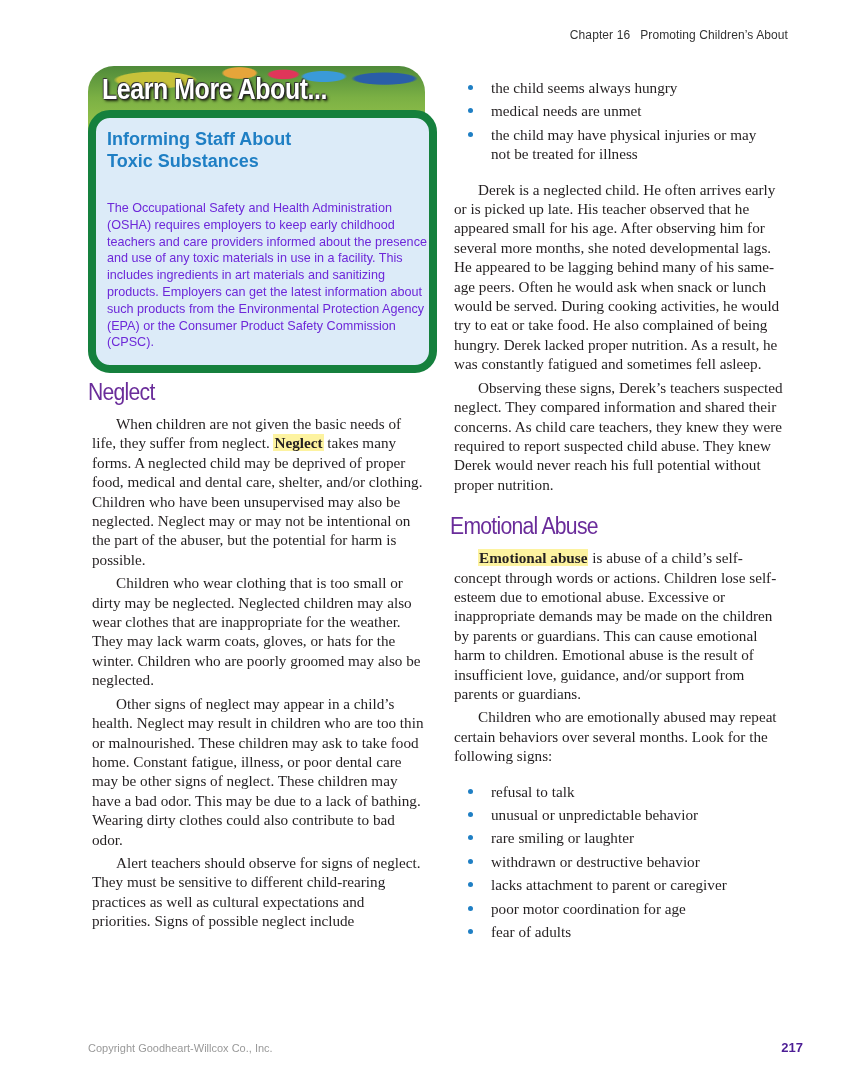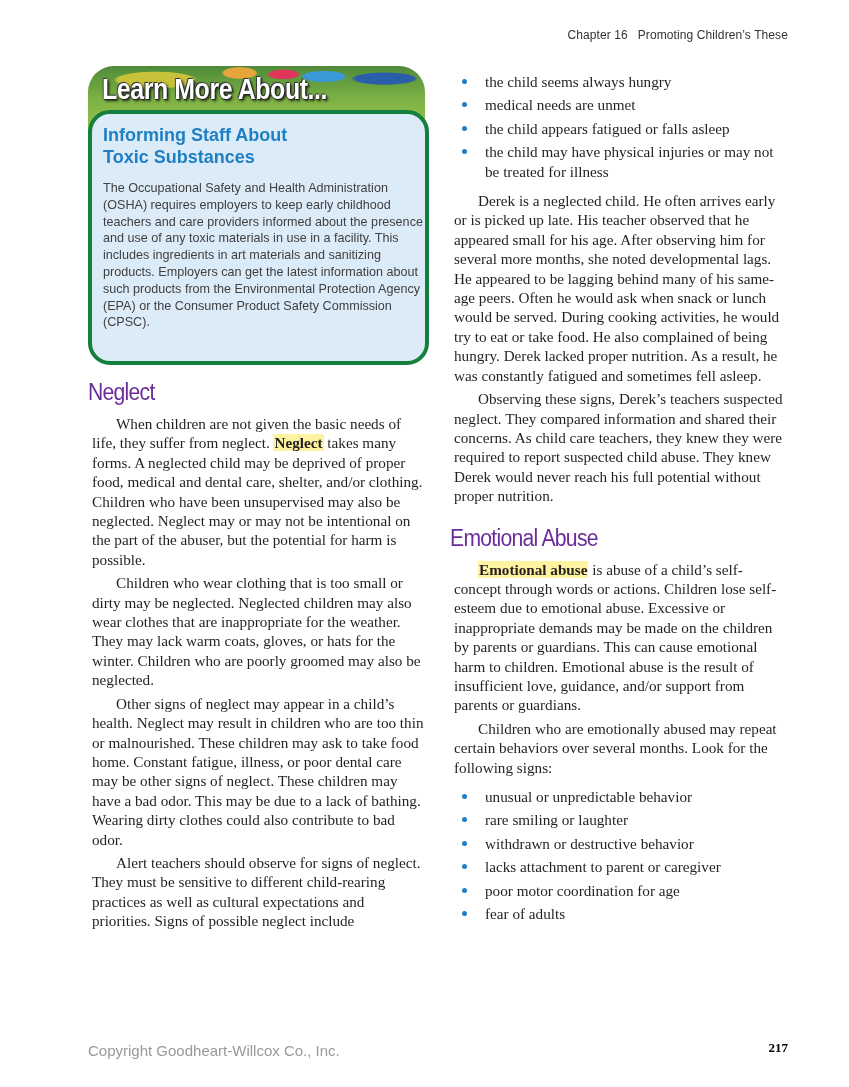--- a/index.html
+++ b/index.html
@@ -18,40 +18,40 @@
                      radial-gradient(ellipse at 20% 20%, #c7c23a 0 10%, transparent 11%),
                      radial-gradient(ellipse at 45% 10%, #e6a53a 0 6%, transparent 7%),
                      radial-gradient(ellipse at 58% 12%, #e0355a 0 5%, transparent 6%),
                      radial-gradient(ellipse at 70% 15%, #3a9ad8 0 6%, transparent 7%),
                      radial-gradient(ellipse at 88% 18%, #2a5ea8 0 7%, transparent 8%),
                      linear-gradient(180deg, #4f8a3a 0%, #7bb044 45%, #9cc84e 100%); overflow:hidden; }
   .callout-title { position:absolute; left:14px; top:18px; font-family:"Liberation Sans",sans-serif;
                    font-weight:bold; font-size:29px; color:#fff; letter-spacing:-0.5px; transform:scaleX(0.86);
                    transform-origin:left; text-shadow:0 0 2px #000, 1px 1px 0 #333, -1px -1px 0 #444, 2px 2px 3px rgba(0,0,0,0.8); }
   .callout-body { position:absolute; left:0; top:48px; width:333px; height:247px; background:#dcebf8;
-                  border:4px solid #15803d; border-radius:22px; }
+                  border:8px solid #15803d; border-radius:22px; }
   .callout-heading { position:absolute; left:11px; top:10px; font-family:"Liberation Sans",sans-serif; font-weight:bold;
                      font-size:18px; line-height:22px; color:#1f7fc4; }
-  .callout-text { position:absolute; left:11px; top:66px; width:320px; font-family:"Liberation Sans",sans-serif;
-                  font-size:12.6px; line-height:16.8px; color:#404040; }
+  .callout-text { position:absolute; left:11px; top:82px; width:320px; font-family:"Liberation Sans",sans-serif;
+                  font-size:12.6px; line-height:16.8px; color:#6d28d9; }
   h2 { font-family:"Liberation Sans",sans-serif; font-weight:normal; color:#6a2c9a; font-size:23px;
        letter-spacing:-0.8px; margin:0 0 8px 0; line-height:28px; transform:scaleX(0.92); transform-origin:left; }
   p { margin:4px; text-indent:24px; }
   .term { font-weight:bold; background:#fdf3a0; padding:0 1px; }
-  ul { list-style:none; margin:10px; padding:0; }
+  ul { list-style:none; margin:16px; padding:0; }
   li { position:relative; padding-left:25px; margin-bottom:4px; }
   li::before { content:""; position:absolute; left:2px; top:7px; width:5px; height:5px; border-radius:50%; background:#1f7fc4; }
-  .footer-left { position:absolute; left:88px; top:1042px; font-family:"Liberation Sans",sans-serif; font-size:15px; color:#999; }
-  .footer-right { position:absolute; right:61px; top:1040px; font-family:Liberation Serif, serif; font-size:13px; font-weight:bold; color:#000000; }
+  .footer-left { position:absolute; left:88px; top:1042px; font-family:"Liberation Sans",sans-serif; font-size:11px; color:#999; }
+  .footer-right { position:absolute; right:46px; top:1040px; font-family:Liberation Sans, sans-serif; font-size:13px; font-weight:bold; color:#4c1d95; }
 </style>
 </head>
 <body>
 
 <div class="running-head">
-  <span>Chapter 16</span><span class="sp"></span><span>Promoting Children’s These</span>
+  <span>Chapter 16</span><span class="sp"></span><span>Promoting Children’s About</span>
 </div>
 
 <div class="col left">
   <div class="callout">
     <div class="callout-photo"></div>
     <div class="callout-body">
       <div class="callout-heading">
         <div>Informing Staff About</div>
         <div>Toxic Substances</div>
       </div>
@@ -64,30 +64,30 @@
   <p><span>When children are not given the basic needs of life, they suffer from neglect. </span><span class="term">Neglect</span><span> takes many forms. A neglected child may be deprived of proper food, medical and dental care, shelter, and/or clothing. Children who have been unsupervised may also be neglected. Neglect may or may not be intentional on the part of the abuser, but the potential for harm is possible.</span></p>
   <p>Children who wear clothing that is too small or dirty may be neglected. Neglected children may also wear clothes that are inappropriate for the weather. They may lack warm coats, gloves, or hats for the winter. Children who are poorly groomed may also be neglected.</p>
   <p>Other signs of neglect may appear in a child’s health. Neglect may result in children who are too thin or malnourished. These children may ask to take food home. Constant fatigue, illness, or poor dental care may be other signs of neglect. These children may have a bad odor. This may be due to a lack of bathing. Wearing dirty clothes could also contribute to bad odor.</p>
   <p>Alert teachers should observe for signs of neglect. They must be sensitive to different child-rearing practices as well as cultural expectations and priorities. Signs of possible neglect include</p>
 </div>
 
 <div class="col right">
   <ul>
     <li>the child seems always hungry</li>
     <li>medical needs are unmet</li>
-    <li>the child appears fatigued or falls asleep</li>
     <li>the child may have physical injuries or may not be treated for illness</li>
   </ul>
   <p>Derek is a neglected child. He often arrives early or is picked up late. His teacher observed that he appeared small for his age. After observing him for several more months, she noted developmental lags. He appeared to be lagging behind many of his same-age peers. Often he would ask when snack or lunch would be served. During cooking activities, he would try to eat or take food. He also complained of being hungry. Derek lacked proper nutrition. As a result, he was constantly fatigued and sometimes fell asleep.</p>
   <p>Observing these signs, Derek’s teachers suspected neglect. They compared information and shared their concerns. As child care teachers, they knew they were required to report suspected child abuse. They knew Derek would never reach his full potential without proper nutrition.</p>
 
   <h2 style="margin-top:18px;">Emotional Abuse</h2>
   <p><span class="term">Emotional abuse</span><span> is abuse of a child’s self-concept through words or actions. Children lose self-esteem due to emotional abuse. Excessive or inappropriate demands may be made on the children by parents or guardians. This can cause emotional harm to children. Emotional abuse is the result of insufficient love, guidance, and/or support from parents or guardians.</span></p>
   <p>Children who are emotionally abused may repeat certain behaviors over several months. Look for the following signs:</p>
   <ul>
+    <li>refusal to talk</li>
     <li>unusual or unpredictable behavior</li>
     <li>rare smiling or laughter</li>
     <li>withdrawn or destructive behavior</li>
     <li>lacks attachment to parent or caregiver</li>
     <li>poor motor coordination for age</li>
     <li>fear of adults</li>
   </ul>
 </div>
 
 <div class="footer-left">Copyright Goodheart-Willcox Co., Inc.</div>

